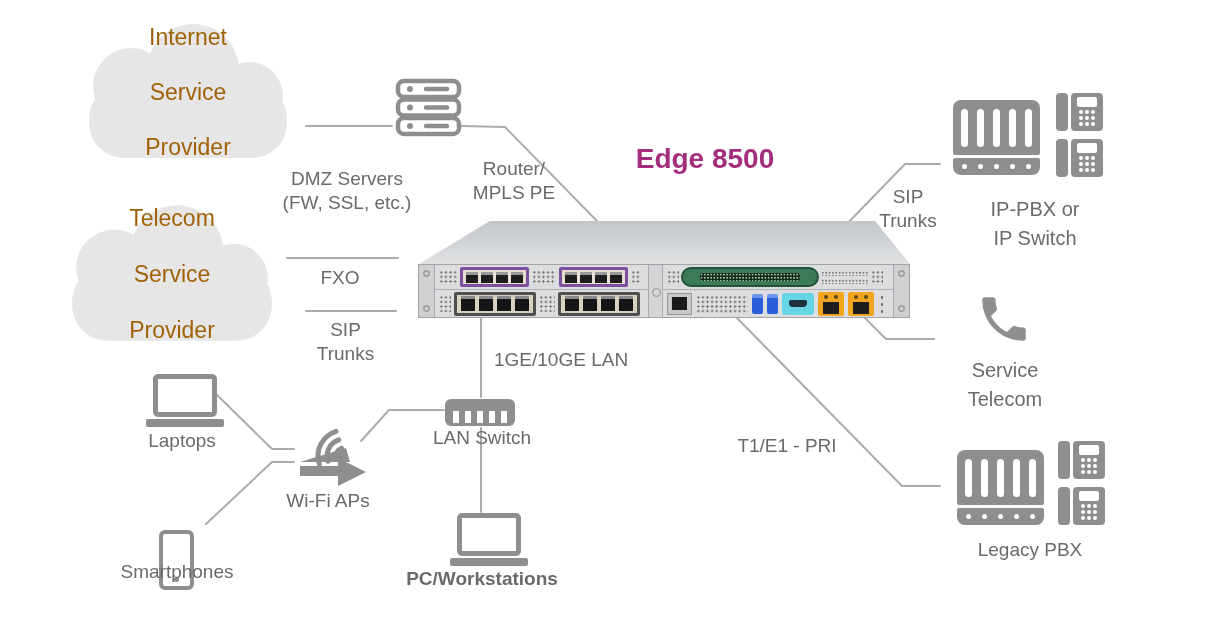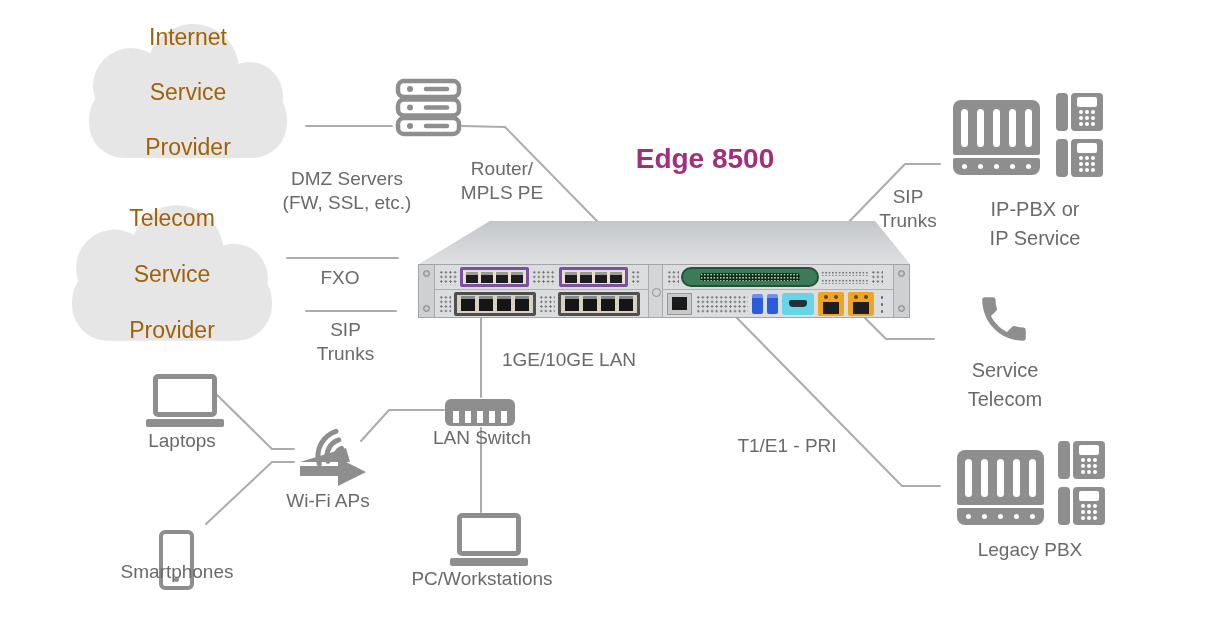--- a/index.html
+++ b/index.html
@@ -2,21 +2,21 @@
 <html><head>
 <meta charset="utf-8">
 <style>
   html,body{margin:0;padding:0;background:#ffffff;}
   .canvas{position:relative;width:1206px;height:632px;background:#ffffff;overflow:hidden;
           font-family:"Liberation Sans",sans-serif;}
   svg.lines{position:absolute;left:0;top:0;}
 
   
   .label{position:absolute;color:#6A6A6A;font-size:19px;line-height:24px;text-align:center;}
-  .label.left{text-align:center;}
+  .label.left{text-align:left;}
   .nowrap{white-space:nowrap;}
   .cloud-wrap{position:absolute;}
   .cloud-wrap svg{position:absolute;left:0;top:0;}
   .cloud-text{position:absolute;left:0;right:0;top:0;bottom:0;display:flex;flex-direction:column;
               align-items:center;justify-content:space-between;color:#a16207;font-size:23px;line-height:30px;}
   .title{position:absolute;color:#A22E7D;font-size:28px;line-height:34px;font-weight:bold;text-align:center;}
 
   
   .icon{position:absolute;}
   .laptop{display:flex;flex-direction:column;align-items:center;}
@@ -159,21 +159,21 @@
         <line x1="31" y1="11" x2="52" y2="11"></line>
           <line x1="31" y1="29.5" x2="52" y2="29.5"></line>
           <line x1="31" y1="48" x2="52" y2="48"></line>
       </g>
     </svg>
   </div>
   <div class="label" style="left:267px;top:157px;width:160px;margin-top:10px;">
     <div>DMZ Servers</div>
     <div>(FW, SSL, etc.)</div>
   </div>
-  <div class="label" style="left:452px;top:157px;width:100px;">
+  <div class="label" style="left:464px;top:157px;width:100px;">
     <div>Router/</div>
     <div>MPLS PE</div>
   </div>
 
   <div class="title" style="left:595px;top:142px;width:220px;">
     <div>Edge 8500</div>
   </div>
 
   <div class="label" style="left:295px;top:266px;width:90px;">FXO</div>
   <div class="label" style="left:303px;top:318px;width:85px;">
@@ -266,21 +266,21 @@
         <i></i>
         <i></i>
         <i></i>
       </div>
   </div>
   <div class="label nowrap" style="left:408px;top:426px;width:148px;">LAN Switch</div>
   <div class="icon laptop" style="left:450px;top:513px;">
     <div class="lt-screen"></div>
       <div class="lt-base"></div>
   </div>
-  <div class="label nowrap" style="left:397px;top:567px;width:170px;">PC/Workstations</div>
+  <div class="label nowrap" style="left:397px;top:567px;width:170px;font-weight:bold;">PC/Workstations</div>
 
   <div class="icon" style="left:292px;top:416px;">
     <svg width="78" height="72" viewBox="0 0 78 72">
       <g fill="none" stroke="#8E8E8E" stroke-width="5" stroke-linecap="round" transform="rotate(-18 52 40)">
         <path d="M26,40 A26,26 0 0 1 52,14"></path>
         <path d="M35,40 A17,17 0 0 1 52,23"></path>
         <path d="M44,40 A8,8 0 0 1 52,32"></path>
       </g>
       <circle cx="49" cy="41" r="3.4" fill="#8E8E8E"></circle>
       <path d="M8,46 L54,32 L58,46 Z" fill="#8E8E8E"></path>
@@ -347,21 +347,21 @@
             <i></i>
             <i></i>
             <i></i>
             <i></i>
           </div>
         </div>
     </div>
   </div>
   <div class="label" style="left:955px;top:195px;width:160px;font-size:20px;line-height:29px;">
     <div>IP-PBX or</div>
-    <div>IP Service</div>
+    <div>IP Switch</div>
   </div>
 
   <div class="icon" style="left:975px;top:290px;">
     <svg width="58" height="58" viewBox="0 0 24 24">
       <path fill="#8E8E8E" d="M6.62 10.79c1.44 2.83 3.76 5.14 6.59 6.59l2.2-2.2c.27-.27.67-.36 1.02-.24 1.12.37 2.33.57 3.57.57.55 0 1 .45 1 1V20c0 .55-.45 1-1 1-9.39 0-17-7.61-17-17 0-.55.45-1 1-1h3.5c.55 0 1 .45 1 1 0 1.25.2 2.45.57 3.57.11.35.03.74-.25 1.02l-2.2 2.2z"></path>
     </svg>
   </div>
   <div class="label" style="left:945px;top:356px;width:120px;font-size:20px;line-height:29px;">
     <div>Service</div>
     <div>Telecom</div>

